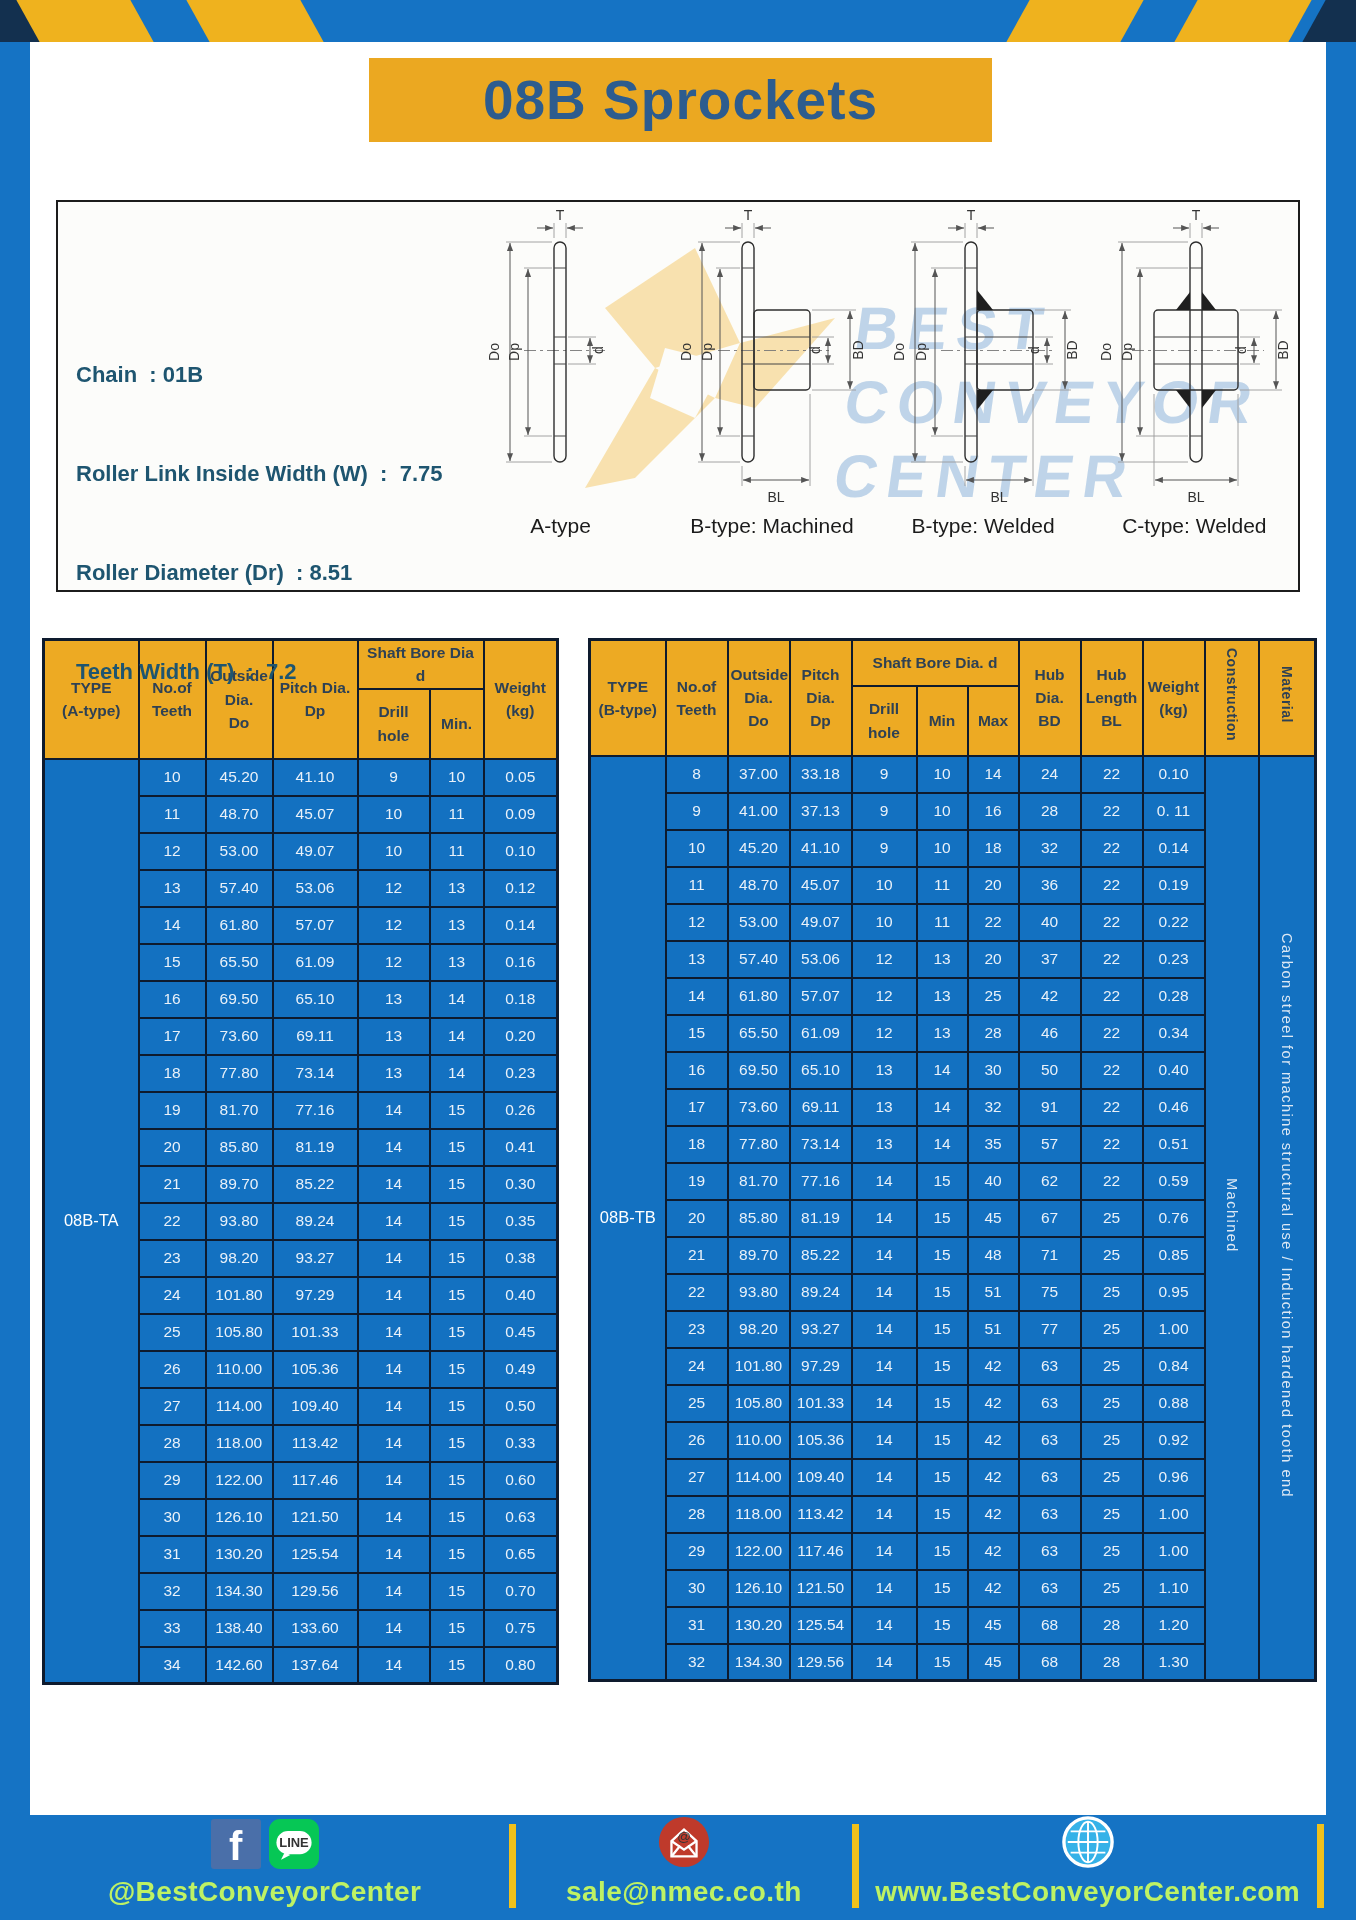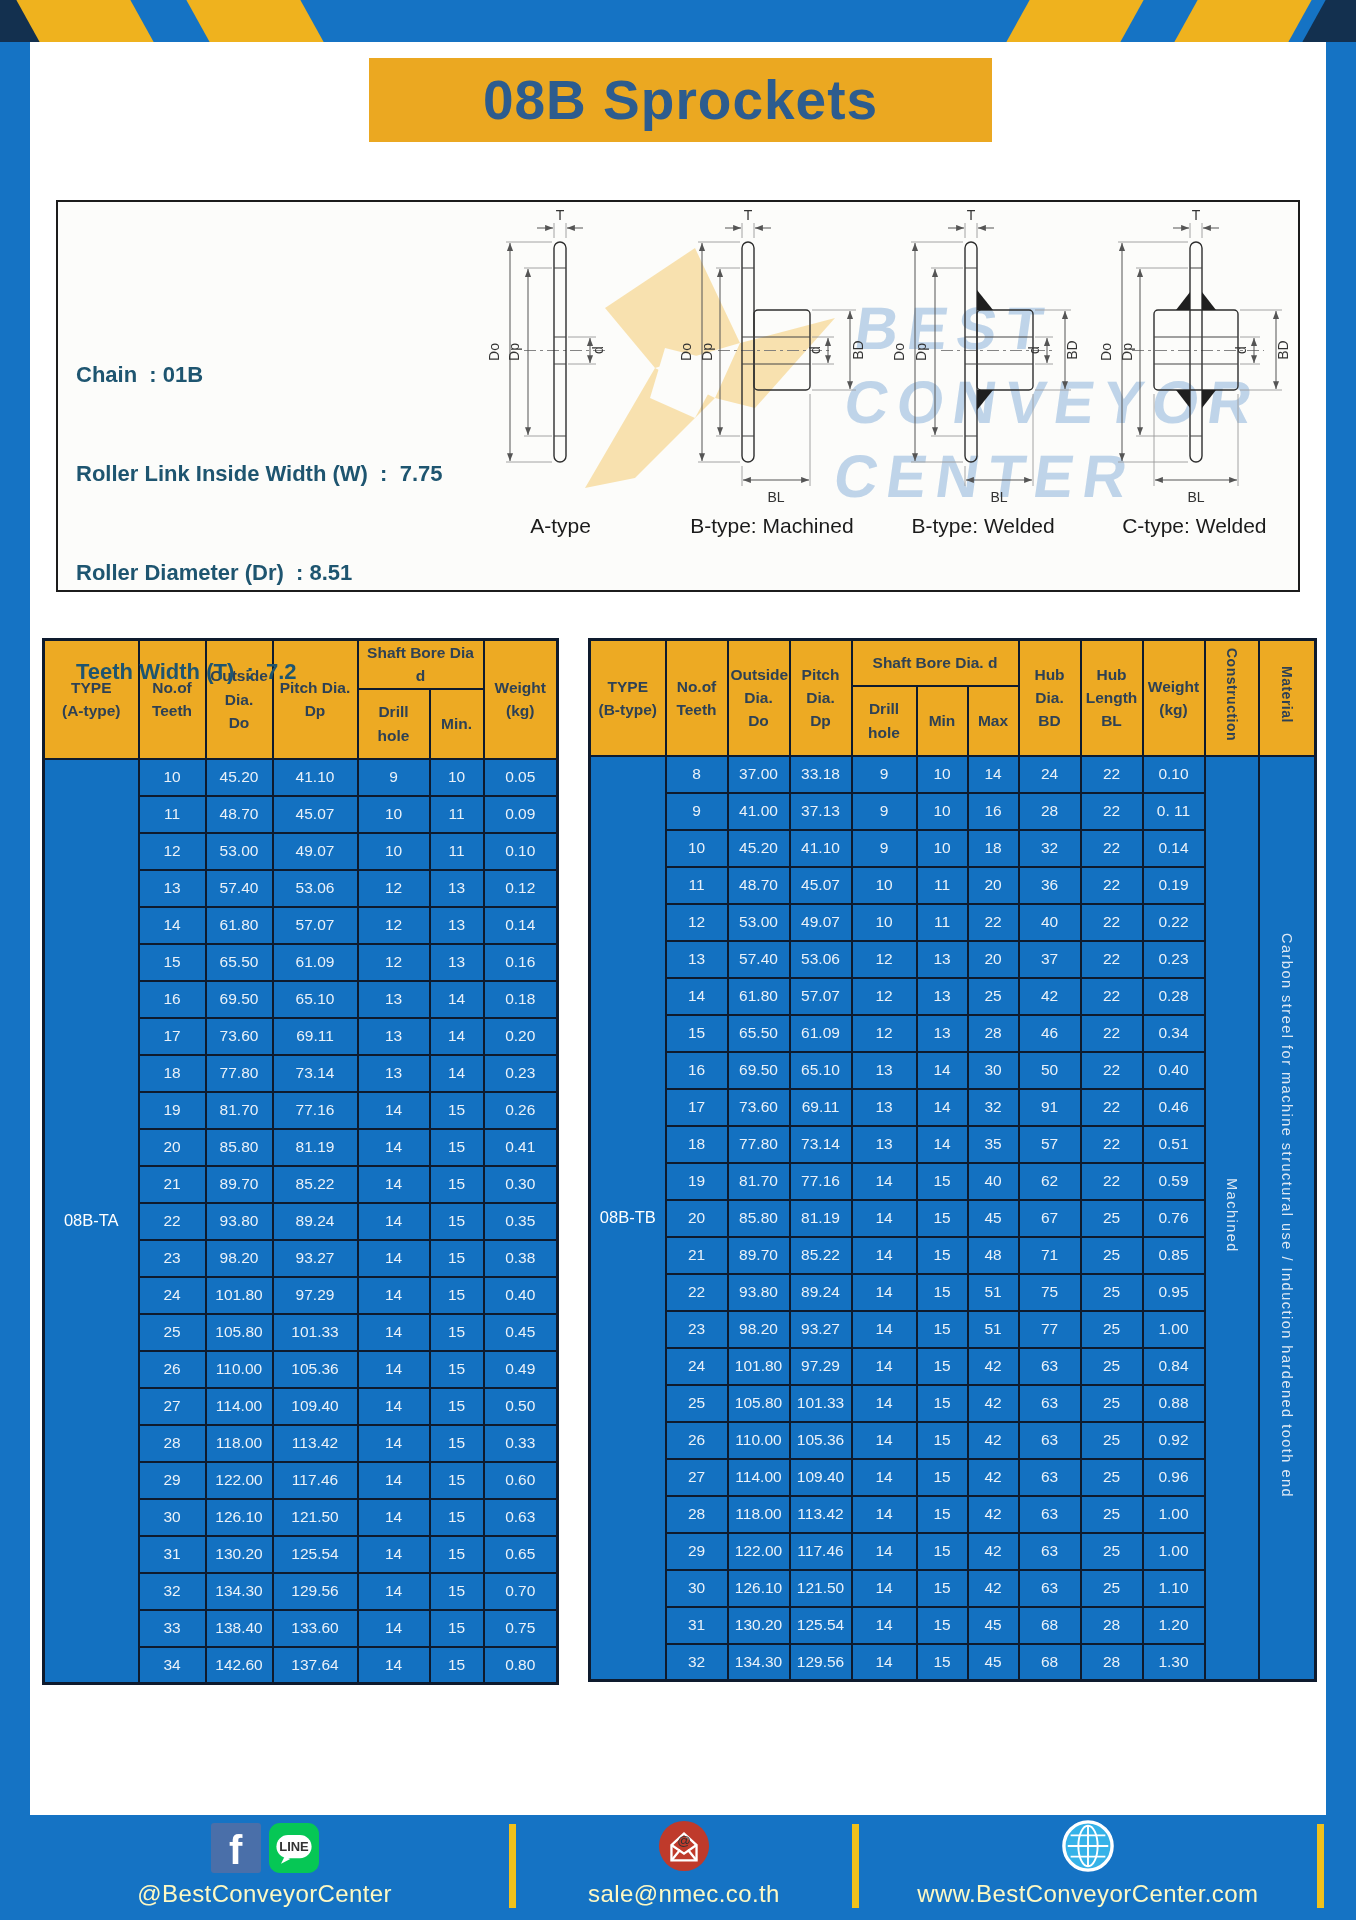--- a/index.html
+++ b/index.html
@@ -47,21 +47,21 @@
   thead tr:last-child th{height:70px;}
   td{background:#1371c1;color:#e9f1f9;font-size:15.5px;height:37px;}
   td.type-cell{font-size:16.5px;color:#ffffff;}
   .vtext{writing-mode:vertical-rl;text-orientation:mixed;display:inline-block;}
   th .vtext{font-size:14px;letter-spacing:.5px;}
   td.vert-cell .vtext{font-size:14.5px;letter-spacing:1.5px;color:#dce8f4;}
   
   .footer{position:absolute;left:0;bottom:0;width:1356px;height:105px;background:#1573c4;
           display:flex;align-items:flex-end;padding:0 26px 12px;box-sizing:border-box;}
   .fg{display:flex;flex-direction:column;align-items:center;justify-content:flex-end;gap:7px;}
-  .fg .lbl{color:#fef9c3;font-weight:400;font-size:24px;white-space:nowrap;letter-spacing:.4px;}
+  .fg .lbl{color:#bef264;font-weight:700;font-size:28px;white-space:nowrap;letter-spacing:.4px;}
   .fg.social{flex:1.55;} .fg.email{flex:1.05;} .fg.web{flex:1.45;} .fg.phone{flex:1.25;}
   .fbar{width:7px;height:84px;background:#f0c11c;margin:0 6px;align-self:flex-end;}
   .icons{display:flex;gap:8px;align-items:center;}
   .fb-icon{width:50px;height:50px;background:#4a6fa9;color:#fff;font-weight:800;font-size:40px;
      display:flex;align-items:flex-end;justify-content:center;line-height:46px;border-radius:3px;}
 </style>
 </head>
 <body>
 
 <div class="page">

